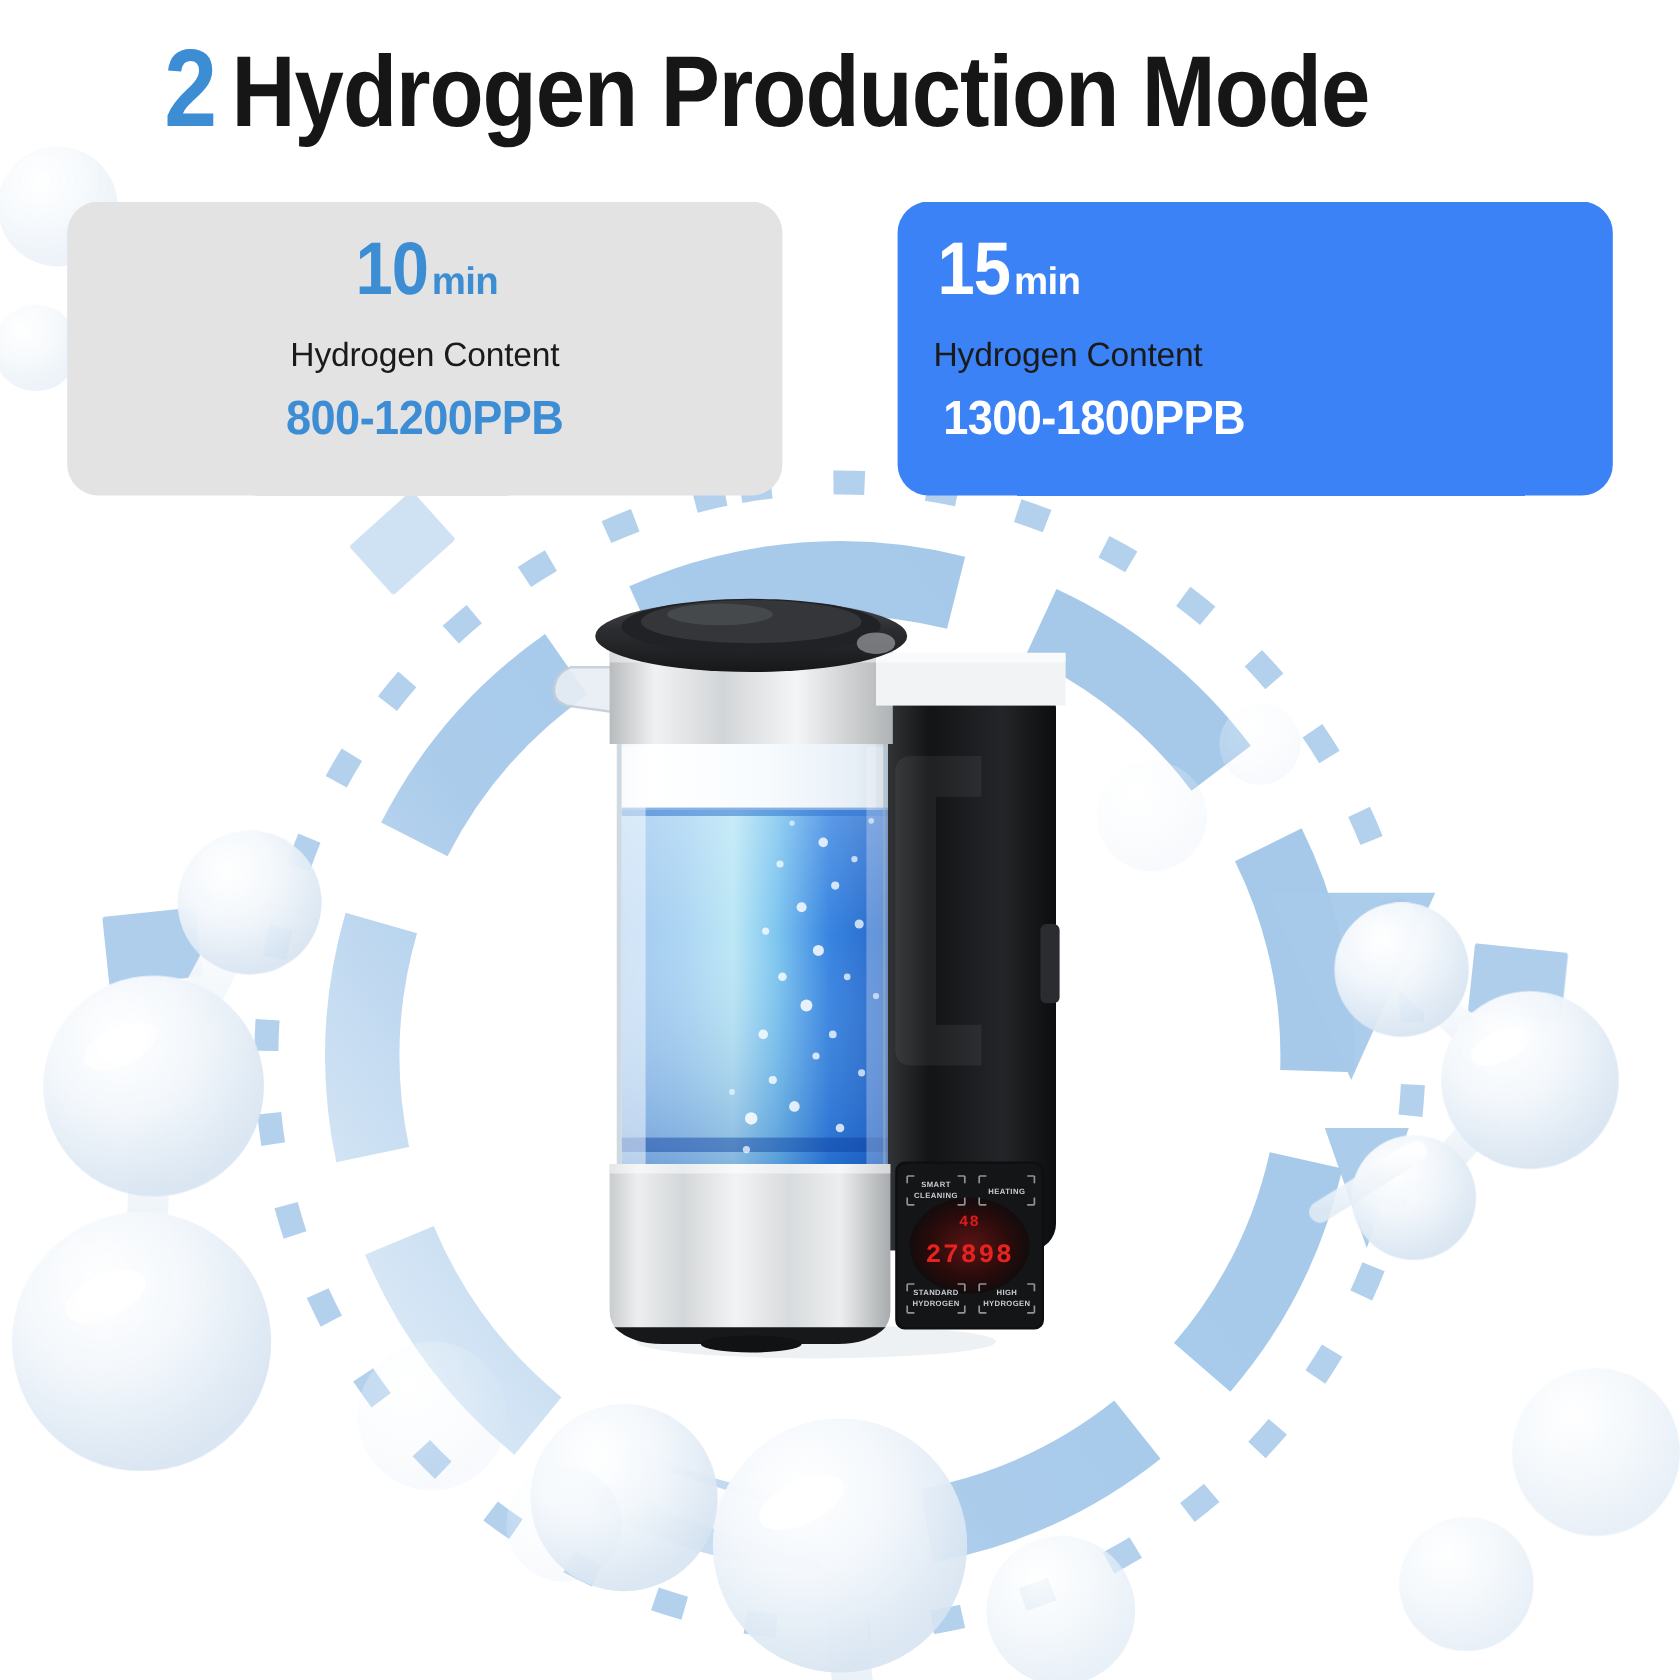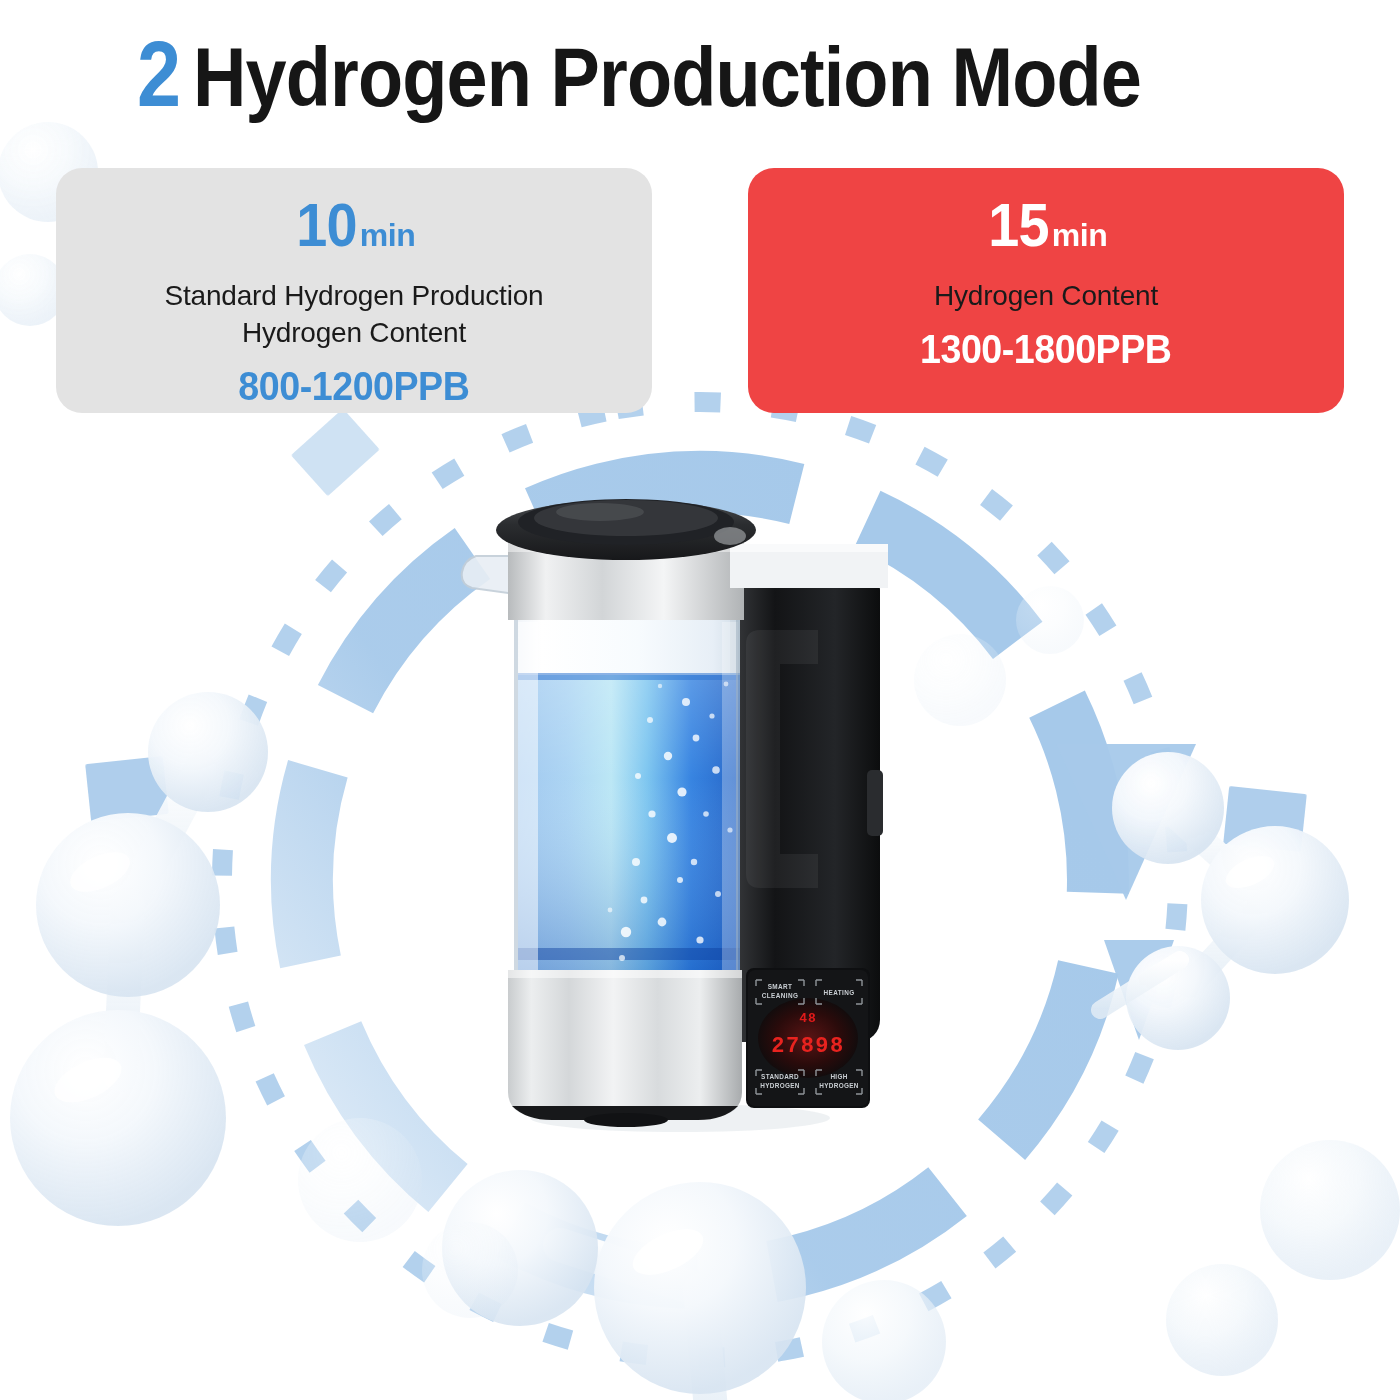--- a/index.html
+++ b/index.html
@@ -36,21 +36,21 @@
   #cards {
     position:absolute; left:0; top:168px; width:1400px;
     display:flex; justify-content:space-between; padding:0 56px;
     z-index:5;
   }
   .card {
     width:596px; height:245px; border-radius:26px;
     padding:26px 30px 0 30px; position:relative;
   }
   .card-left  { background:#e3e3e3; text-align:center; }
-  .card-right { background:#ef4444; text-align:center; }
+  .card-right { background:#3b82f6; text-align:left; }
 
   .card-time { line-height:1; margin-bottom:22px; white-space:nowrap; }
   .time-num {
     font-size:62px; font-weight:bold; letter-spacing:-1px;
     transform:scaleX(0.9); display:inline-block; transform-origin:center;
   }
   .time-unit { font-size:32px; font-weight:bold; letter-spacing:-0.5px; }
   .card-left .time-num, .card-left .time-unit { color:#3d8dd4; }
   .card-right .time-num, .card-right .time-unit { color:#ffffff; }
 
@@ -169,21 +169,20 @@
   <span id="step-number">2</span>
   <span id="header-title">Hydrogen Production Mode</span>
 </div>
 
 <div id="cards">
 
   <div class="card card-left">
     <div class="card-time">
       <span class="time-num">10</span><span class="time-unit">min</span>
     </div>
-    <div class="card-desc">Standard Hydrogen Production</div>
     <div class="card-desc">Hydrogen Content</div>
     <div class="card-value">800-1200PPB</div>
   </div>
 
   <div class="card card-right">
     <div class="card-time">
       <span class="time-num">15</span><span class="time-unit">min</span>
     </div>
     <div class="card-desc">Hydrogen Content</div>
     <div class="card-value">1300-1800PPB</div>

